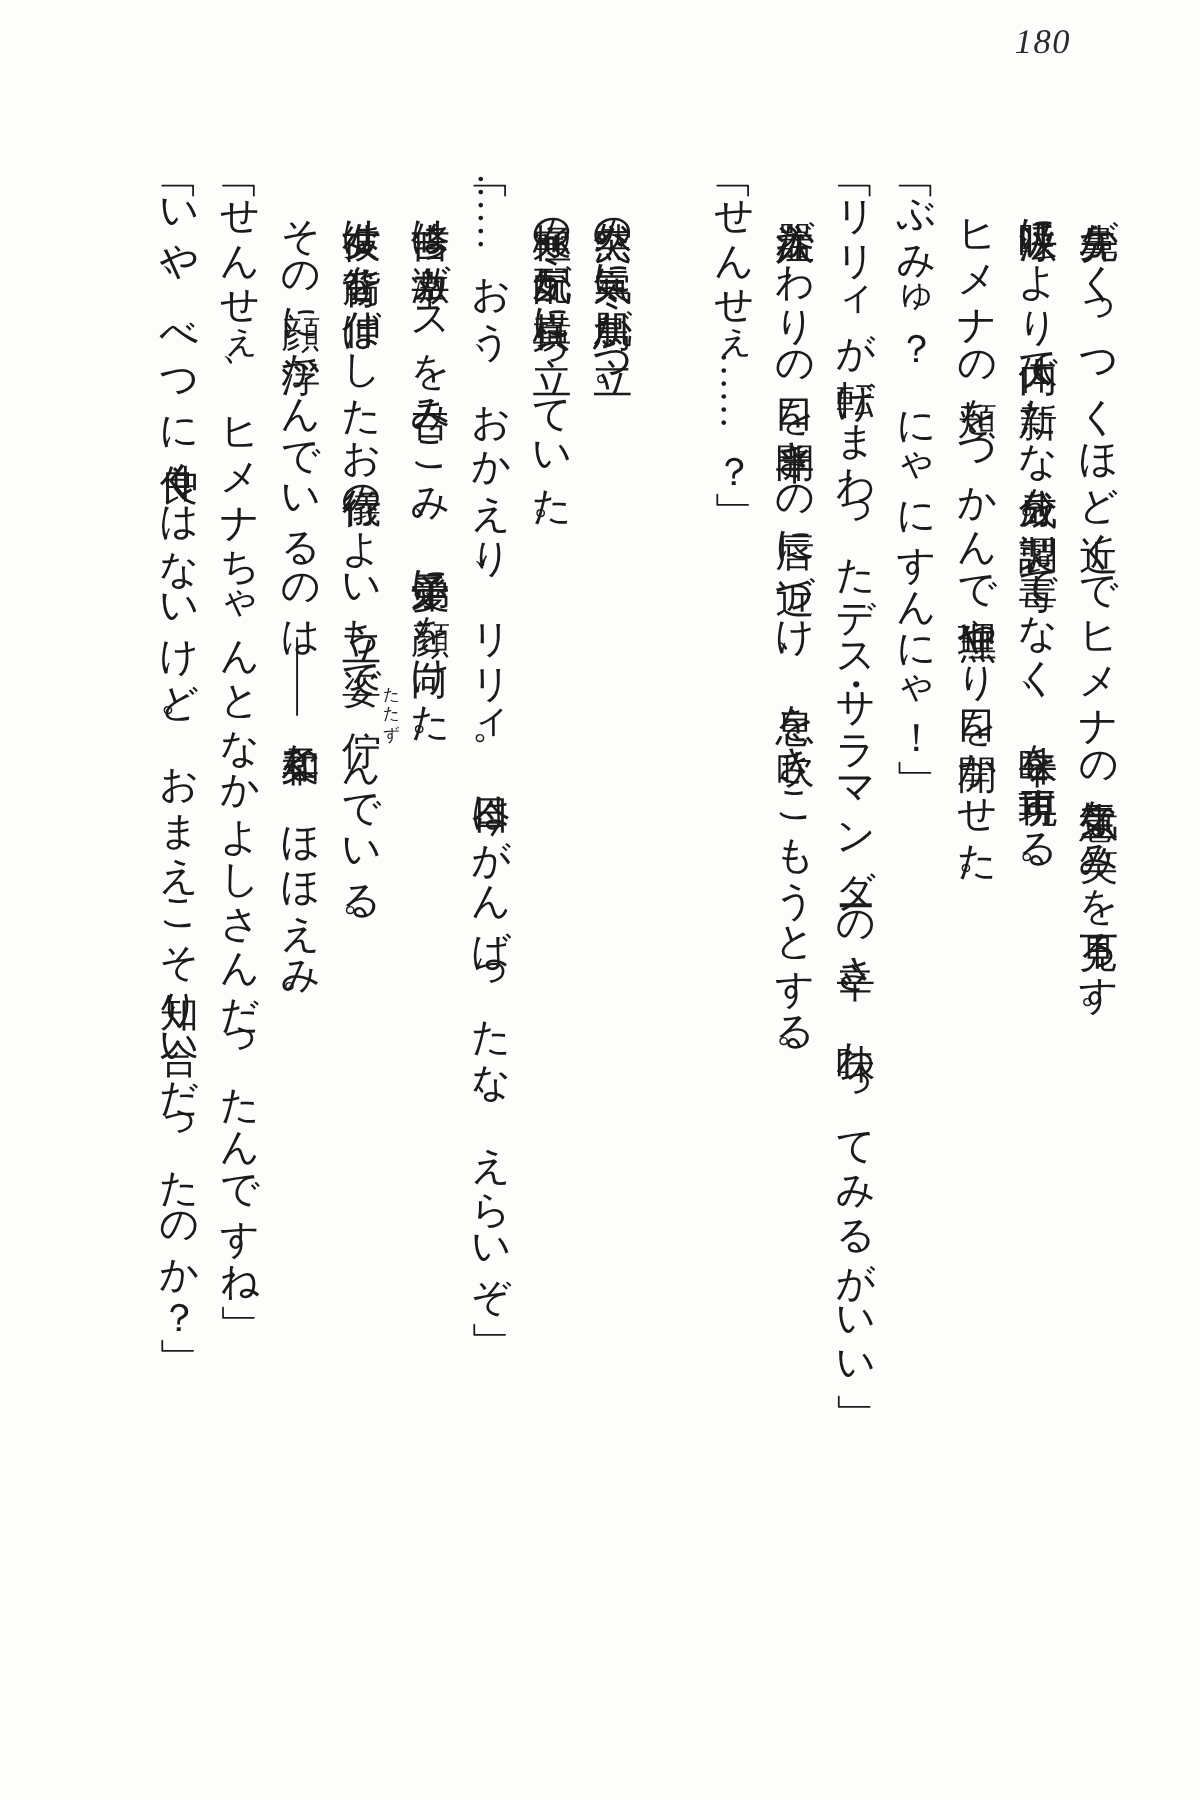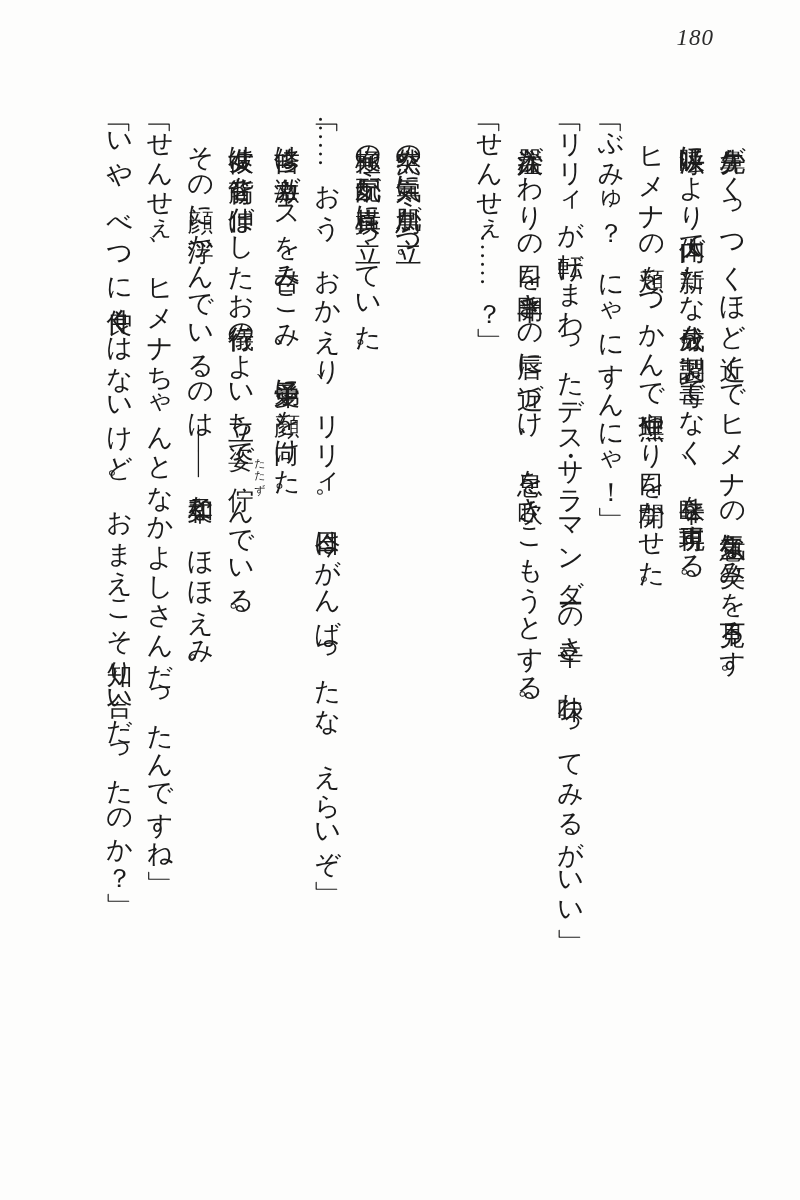--- a/index.html
+++ b/index.html
@@ -15,21 +15,21 @@
   .page {
     position: relative;
     width: 800px;
     height: 1200px;
     background: #fdfdfc;
     overflow: hidden;
     color: #1b1b1b;
   }
   .page-number {
     position: absolute;
-    top: 25px;
+    top: 15px;
     right: 86px;
     font-size: 23px;
     font-style: italic;
     letter-spacing: 1px;
     color: #2b2b2b;
   }
   .text-block {
     position: absolute;
     top: 128px;
     right: 48px;

